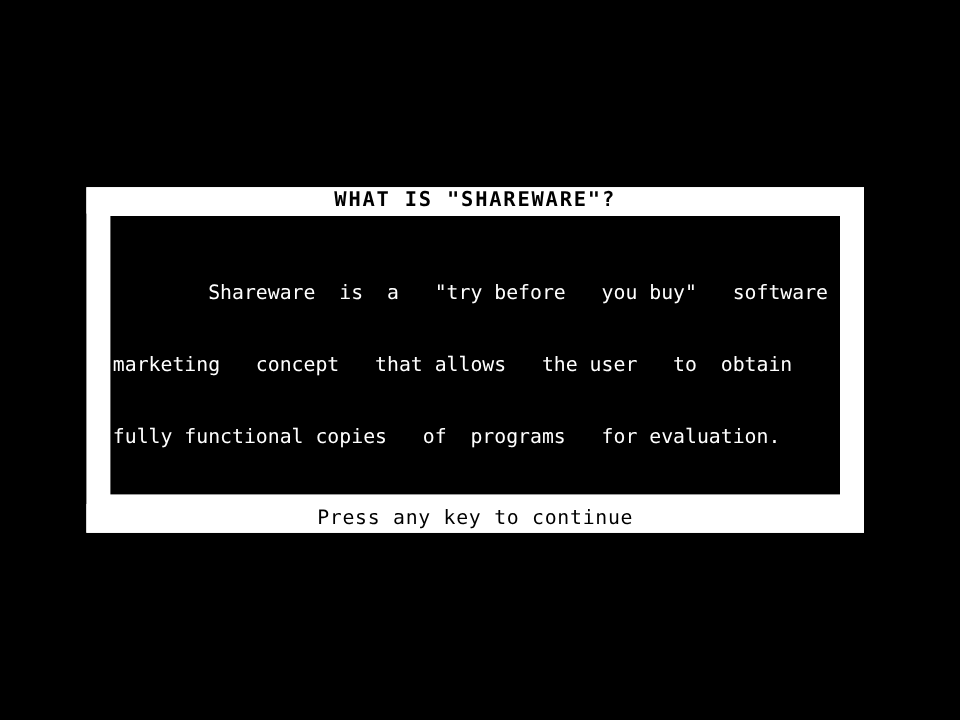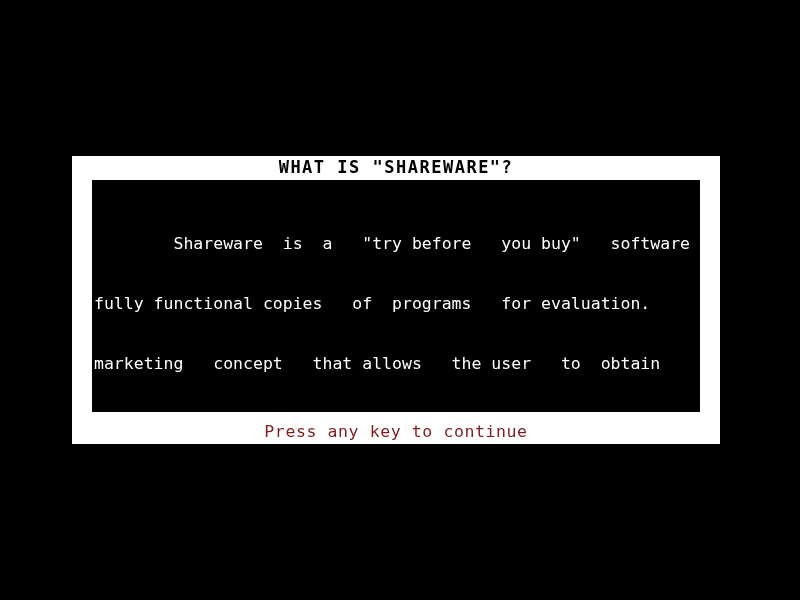--- a/index.html
+++ b/index.html
@@ -84,21 +84,21 @@
     left: 0;
     bottom: 0;
     width: 648px;
     height: 24px;
     background: #ffffff;
     display: flex;
     align-items: center;
     justify-content: center;
   }
   .footer-text {
-    color: #7f1d1d;
+    color: #000000;
     background: #ffffff;
     font-size: 16.5px;
     line-height: 18px;
     letter-spacing: 0.6px;
     white-space: pre;
   }
 </style>
 </head>
 <body>
 
@@ -106,22 +106,22 @@
 
   <div class="dialog">
 
     <div class="title-band">
       <span class="title-text">WHAT IS "SHAREWARE"?</span>
     </div>
 
     <div class="body-area">
       <div class="paragraph">
         <span class="line">        Shareware  is  a   "try before   you buy"   software</span>
+        <span class="line">marketing   concept   that allows   the user   to  obtain</span>
         <span class="line">fully functional copies   of  programs   for evaluation.</span>
-        <span class="line">marketing   concept   that allows   the user   to  obtain</span>
         
         
         
         
         
         
         
       </div>
     </div>
 

